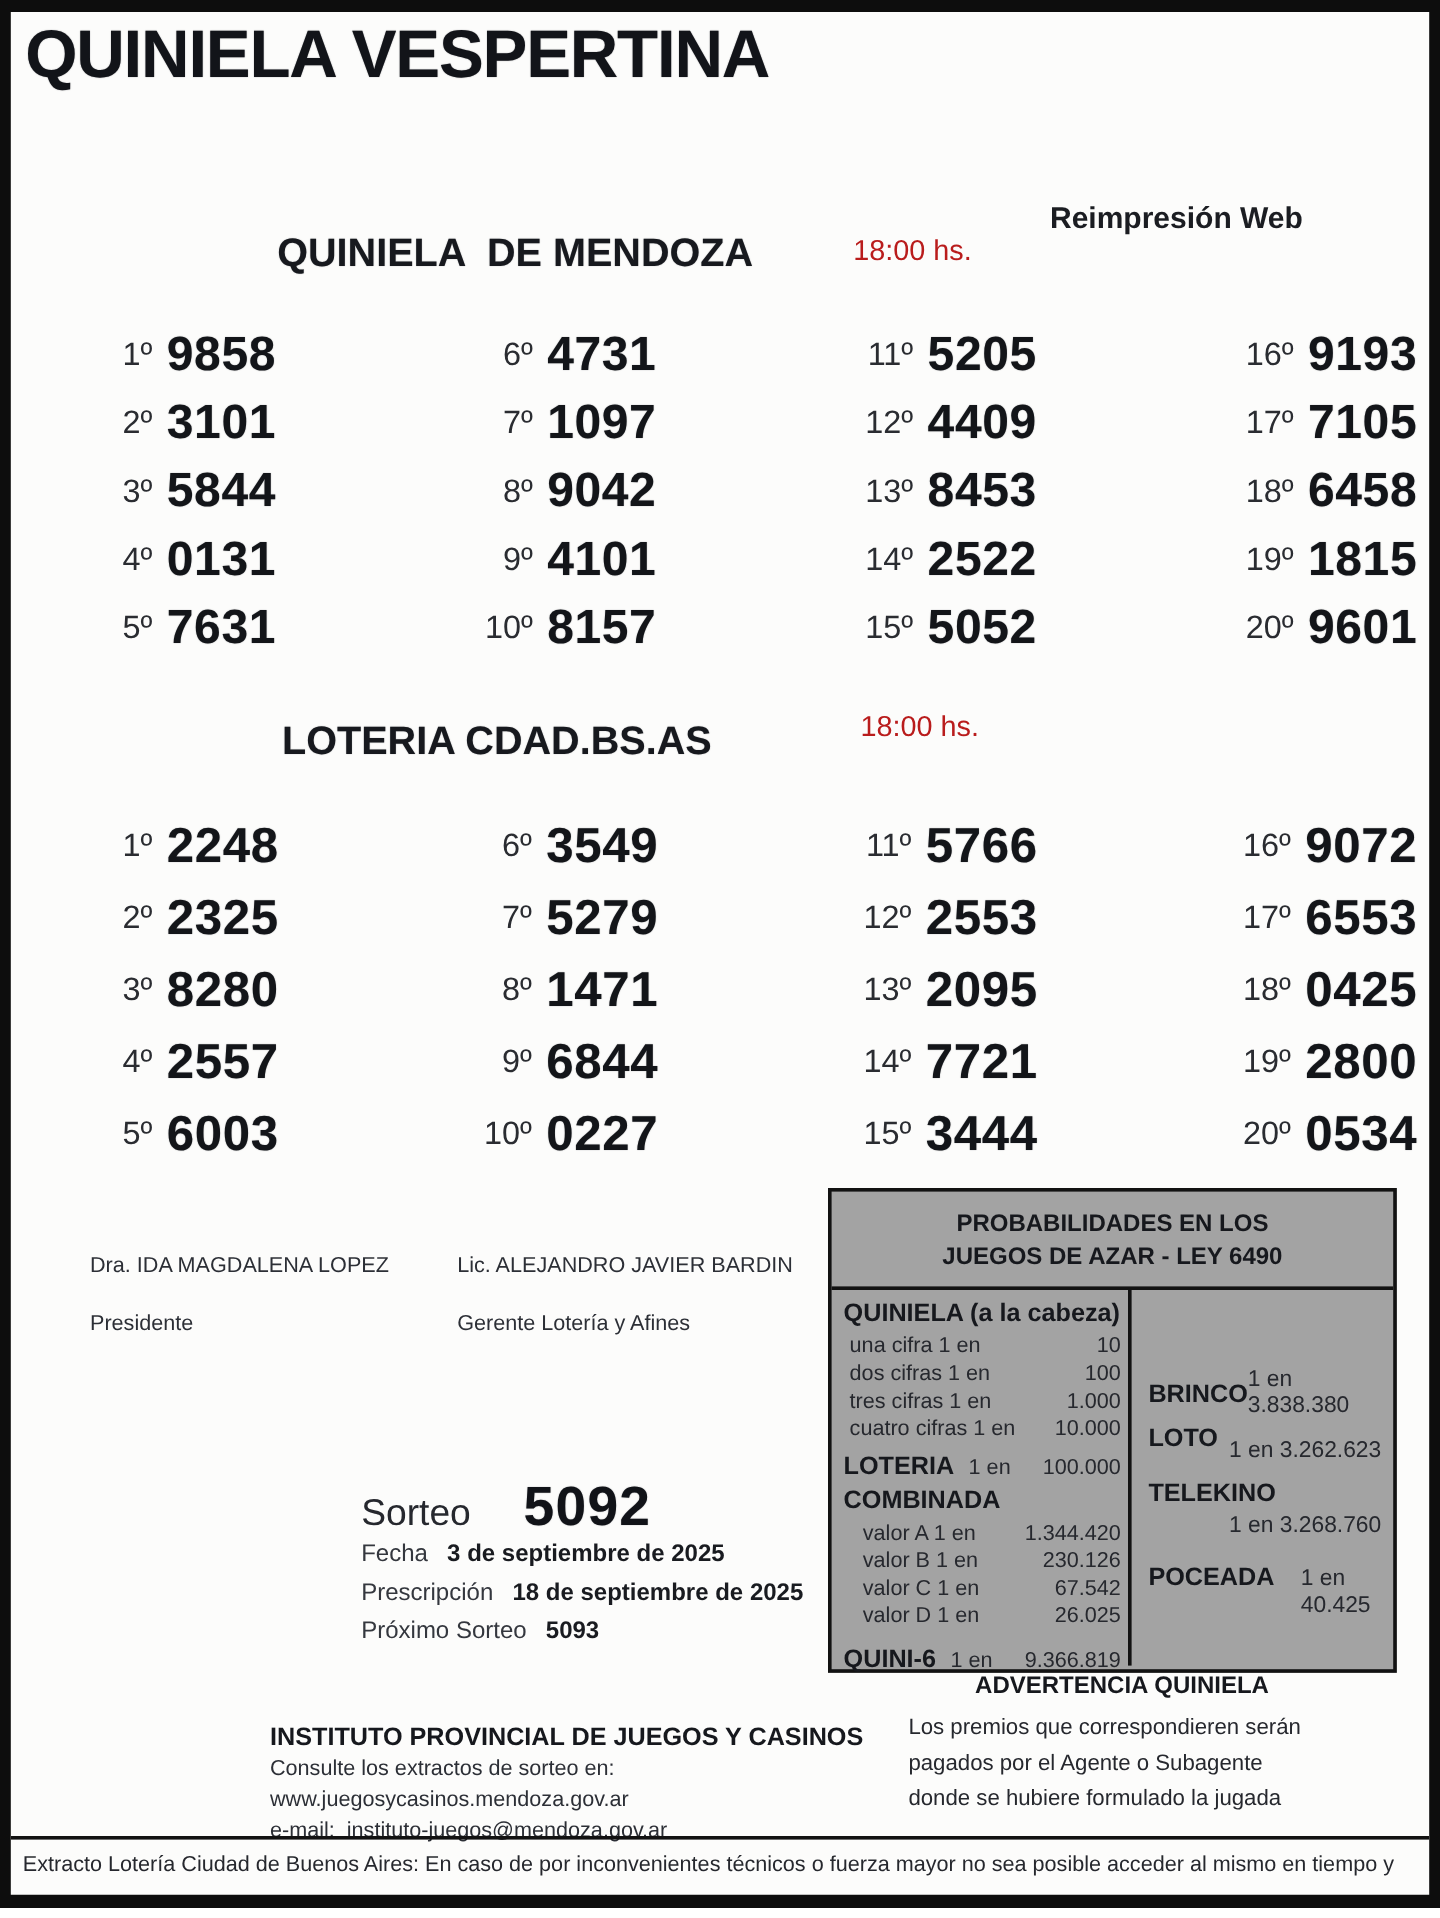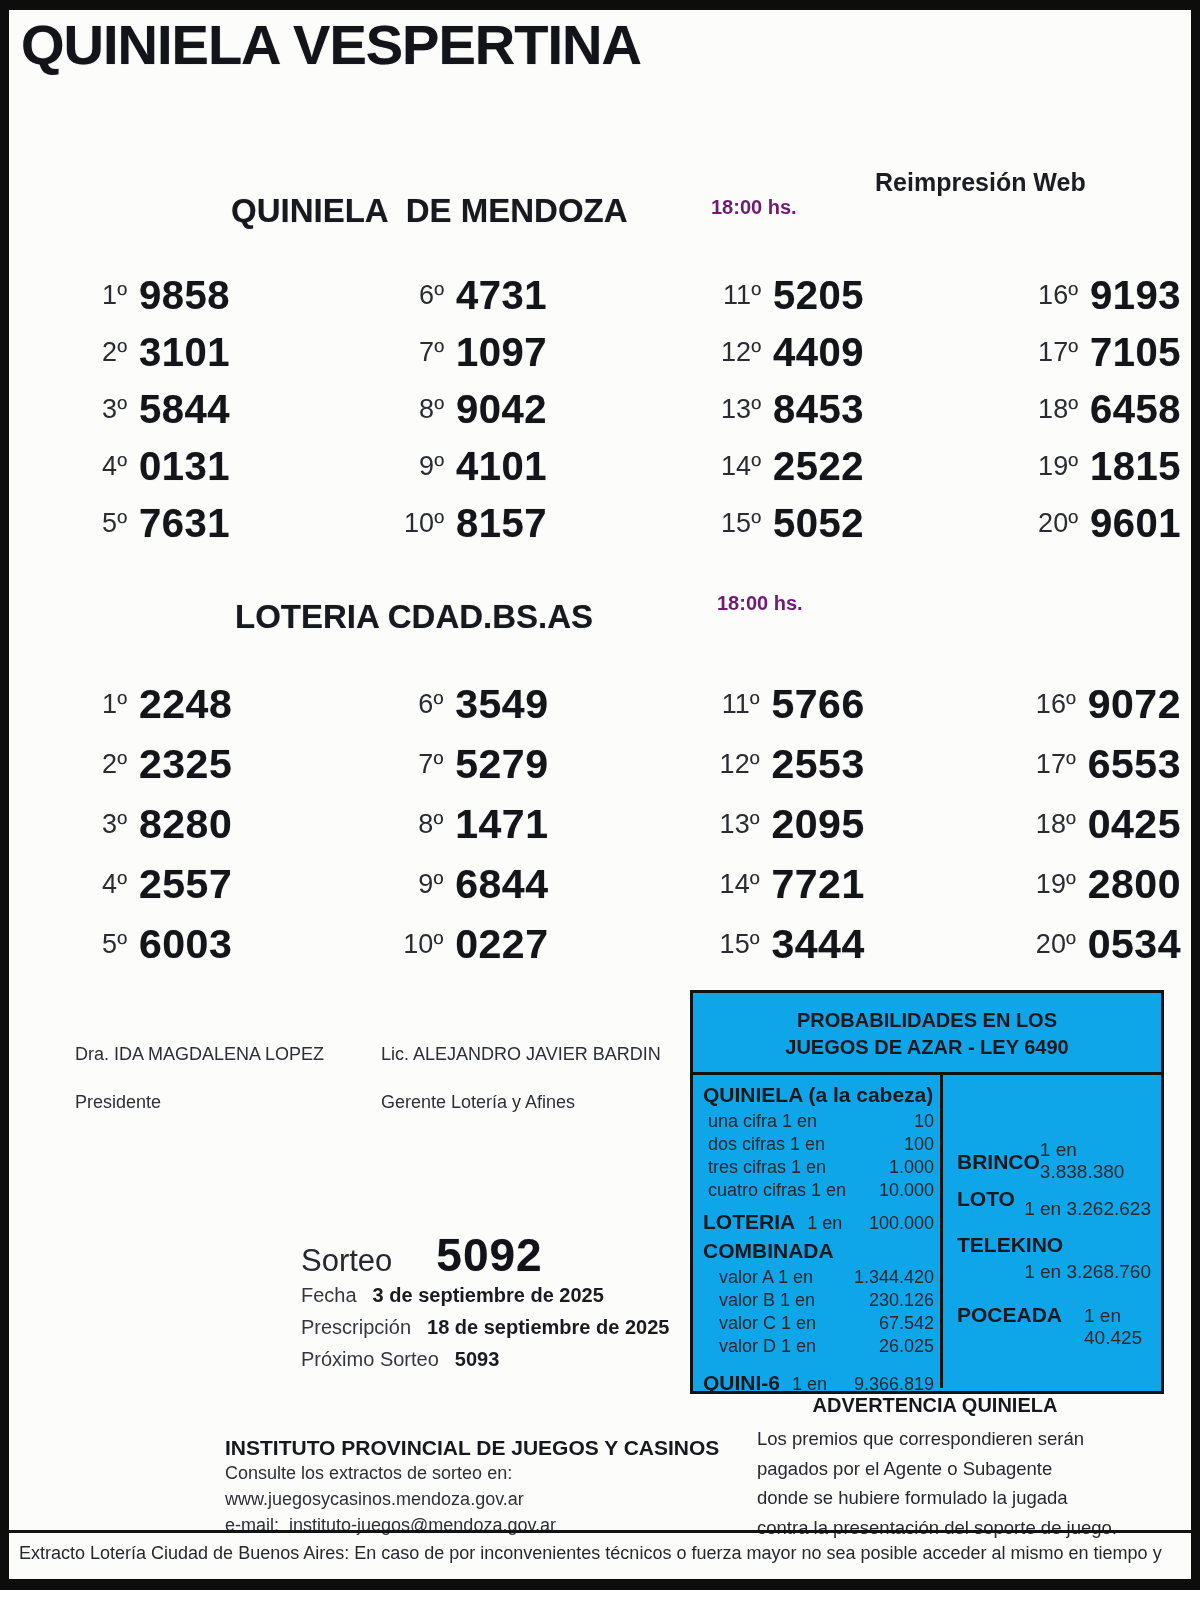--- a/index.html
+++ b/index.html
@@ -21,21 +21,21 @@
     position:absolute;left:12px;top:2px;
     font-size:56px;font-weight:bold;letter-spacing:-1px;
     color:#121419;text-shadow:0 0 1px rgba(10,12,20,.45);
   }
   .health-warning{
     position:absolute;right:22px;top:12px;
     font-size:17px;font-weight:bold;color:#23252c;
   }
   
   .sec-title{position:absolute;font-size:33px;font-weight:bold;color:#17191e;text-shadow:0 0 1px rgba(10,12,20,.35);}
-  .sec-time{position:absolute;font-size:20px;font-weight:bold;color:#701a75;}
+  .sec-time{position:absolute;font-size:24px;font-weight:normal;color:#b91c1c;}
   .sec-note{position:absolute;font-size:25px;font-weight:bold;color:#1b1d22;}
   #mendoza-title{left:222px;top:182px;}
   #mendoza-time{left:702px;top:186px;}
   #reimpresion{left:866px;top:158px;}
   #bsas-title{left:226px;top:588px;}
   #bsas-time{left:708px;top:582px;}
   
   .num-grid{
     position:absolute;left:60px;width:1112px;
     display:grid;grid-auto-flow:column;
@@ -55,21 +55,21 @@
   #sig-1{left:372px;}
   
   .sorteo-block{position:absolute;left:292px;top:1218px;}
   .sorteo-line{font-size:31px;color:#26282e;height:56px;}
   .sorteo-number{font-size:46px;font-weight:bold;color:#111318;margin-left:44px;letter-spacing:1px;text-shadow:0 0 1px rgba(10,12,20,.4);}
   .info-line{font-size:20px;color:#34373e;height:32px;}
   .info-line b{color:#191b20;margin-left:16px;}
   
   .prob-box{
     position:absolute;left:681px;top:980px;width:474px;height:404px;
-    border:3px solid #121212;box-sizing:border-box;background:#0ea5e9;
+    border:3px solid #121212;box-sizing:border-box;background:#a3a3a3;
   }
   .prob-header{
     border-bottom:3px solid #121212;
     text-align:center;font-weight:bold;font-size:20px;line-height:27px;
     padding:14px 6px 11px;color:#16181d;
   }
   .prob-body{display:flex;height:313px;}
   .prob-left{width:250px;box-sizing:border-box;border-right:3px solid #121212;padding:8px 6px 4px 10px;}
   .prob-right{flex:1;box-sizing:border-box;padding:64px 10px 6px 14px;}
   .q-header{font-size:21px;font-weight:bold;color:#16181d;margin-bottom:3px;}
@@ -435,21 +435,20 @@
   <div class="advertencia">
     <div class="adv-title">ADVERTENCIA QUINIELA</div>
     <div class="adv-lines">
 
         <div>Los premios que correspondieren serán</div>
 
         <div>pagados por el Agente o Subagente</div>
 
         <div>donde se hubiere formulado la jugada</div>
 
-        <div>contra la presentación del soporte de juego.</div>
       </div>
   </div>
 
   <div class="instituto">
     <div class="inst-name">INSTITUTO PROVINCIAL DE JUEGOS Y CASINOS</div>
     <div class="inst-line">Consulte los extractos de sorteo en:</div>
     <div class="inst-line">www.juegosycasinos.mendoza.gov.ar</div>
     <div class="inst-line pre">e-mail:  instituto-juegos@mendoza.gov.ar</div>
   </div>
 

